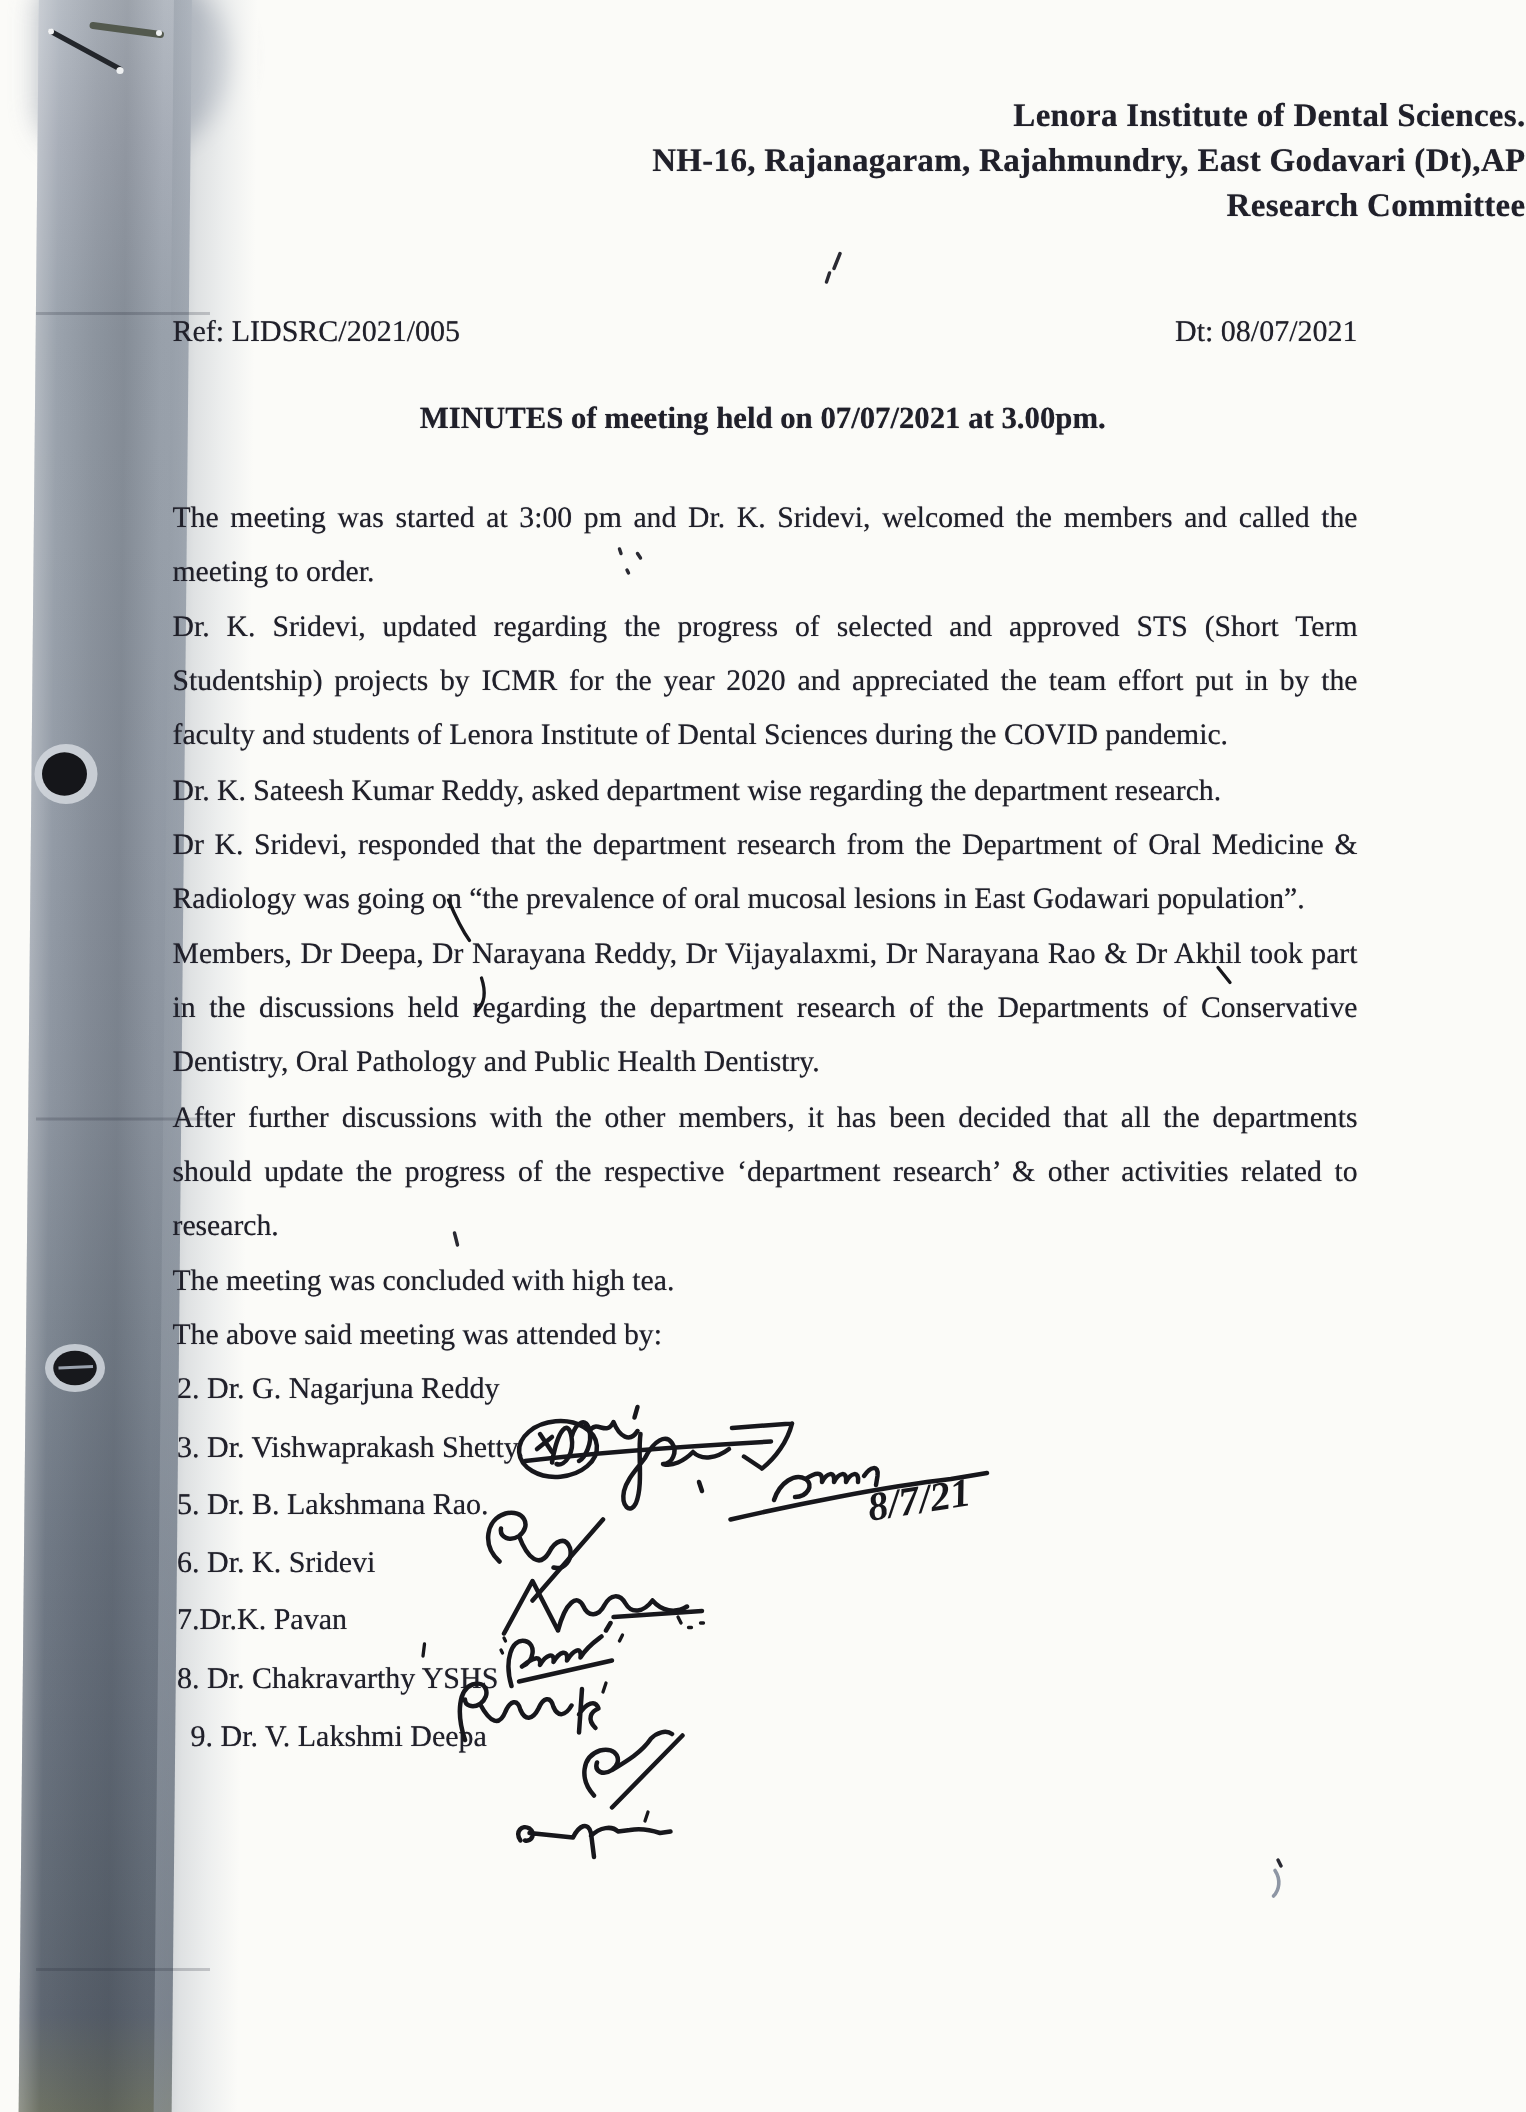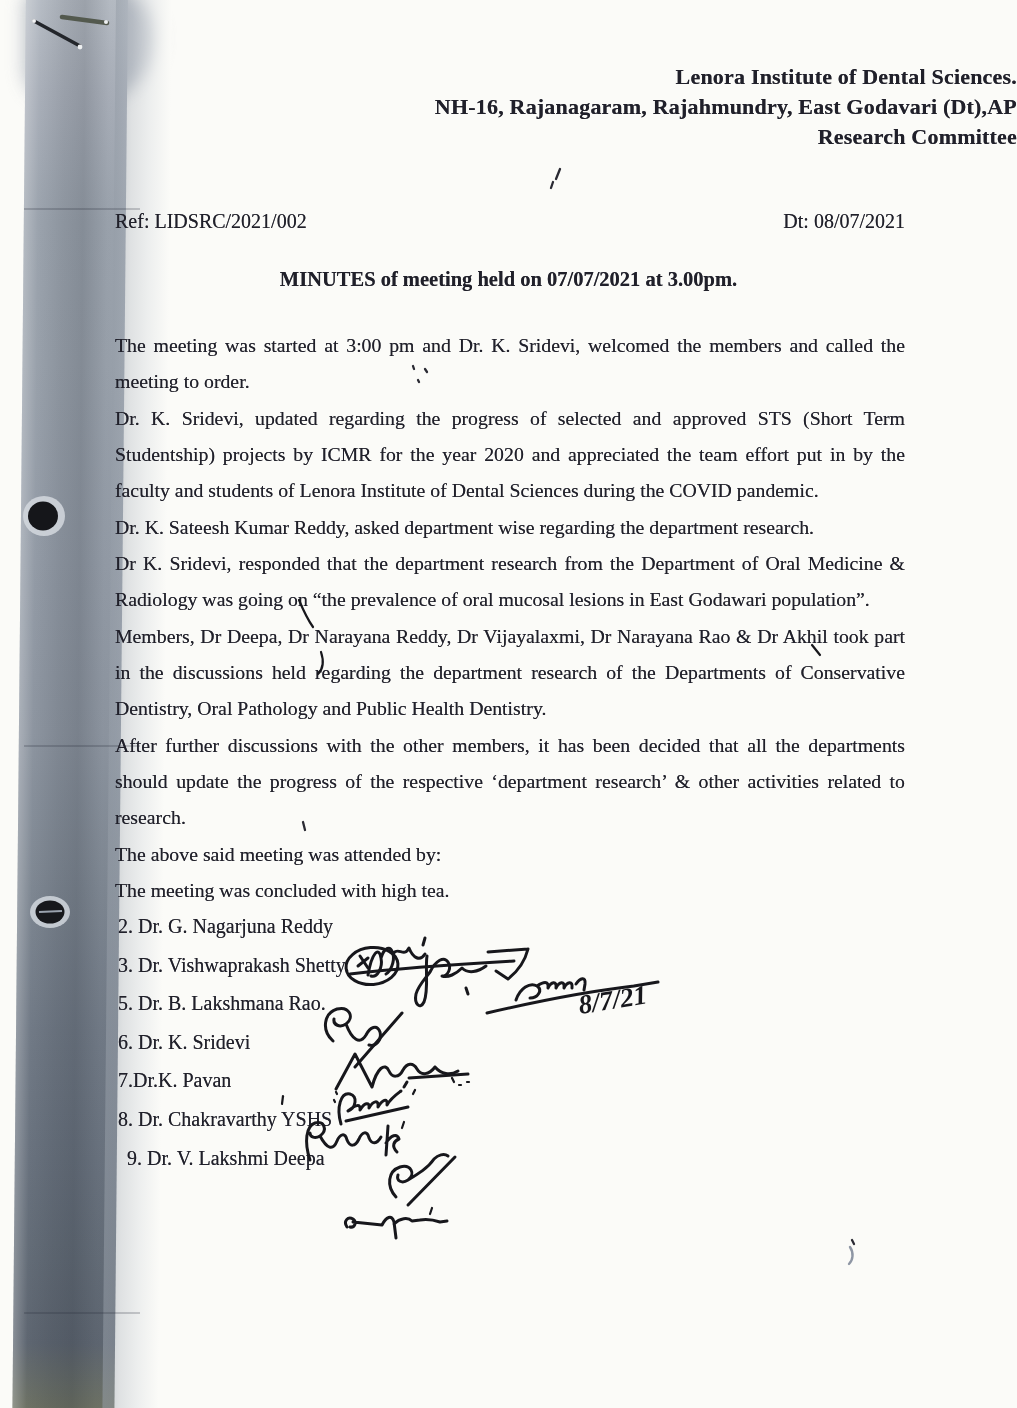--- a/index.html
+++ b/index.html
@@ -64,35 +64,35 @@
   <div class="scanline" style="top:1312px"></div>
 
   <div class="content">
     <div class="header">
       <div>Lenora Institute of Dental Sciences.</div>
       <div>NH-16, Rajanagaram, Rajahmundry, East Godavari (Dt),AP</div>
       <div>Research Committee</div>
     </div>
 
     <div class="refrow">
-      <span>Ref: LIDSRC/2021/002</span>
+      <span>Ref: LIDSRC/2021/005</span>
       <span>Dt: 08/07/2021</span>
     </div>
 
     <div class="doc-title">MINUTES of meeting held on 07/07/2021 at 3.00pm.</div>
 
     <div class="bodytext">
       <p>The meeting was started at 3:00 pm and Dr. K. Sridevi, welcomed the members and called the meeting to order.</p>
       <p>Dr. K. Sridevi, updated regarding the progress of selected and approved STS (Short Term Studentship) projects by ICMR for the year 2020 and appreciated the team effort put in by the faculty and students of Lenora Institute of Dental Sciences during the COVID pandemic.</p>
       <p>Dr. K. Sateesh Kumar Reddy, asked department wise regarding the department research.</p>
       <p>Dr K. Sridevi, responded that the department research from the Department of Oral Medicine &amp; Radiology was going on “the prevalence of oral mucosal lesions in East Godawari population”.</p>
       <p>Members, Dr Deepa, Dr Narayana Reddy, Dr Vijayalaxmi, Dr Narayana Rao &amp; Dr Akhil took part in the discussions held regarding the department research of the Departments of Conservative Dentistry, Oral Pathology and Public Health Dentistry.</p>
       <p>After further discussions with the other members, it has been decided that all the departments should update the progress of the respective ‘department research’ &amp; other activities related to research.</p>
+      <p>The meeting was concluded with high tea.</p>
       <p>The above said meeting was attended  by:</p>
-      <p>The meeting was concluded with high tea.</p>
     </div>
 
     <div class="attendees">
       <div class="att">2. Dr. G. Nagarjuna Reddy</div>
       <div class="att">3. Dr. Vishwaprakash Shetty.</div>
       <div class="att">5. Dr. B. Lakshmana Rao.</div>
       <div class="att">6. Dr. K. Sridevi</div>
       <div class="att">7.Dr.K. Pavan</div>
       <div class="att">8. Dr. Chakravarthy YSHS</div>
       <div class="att">9. Dr. V. Lakshmi Deepa</div>

